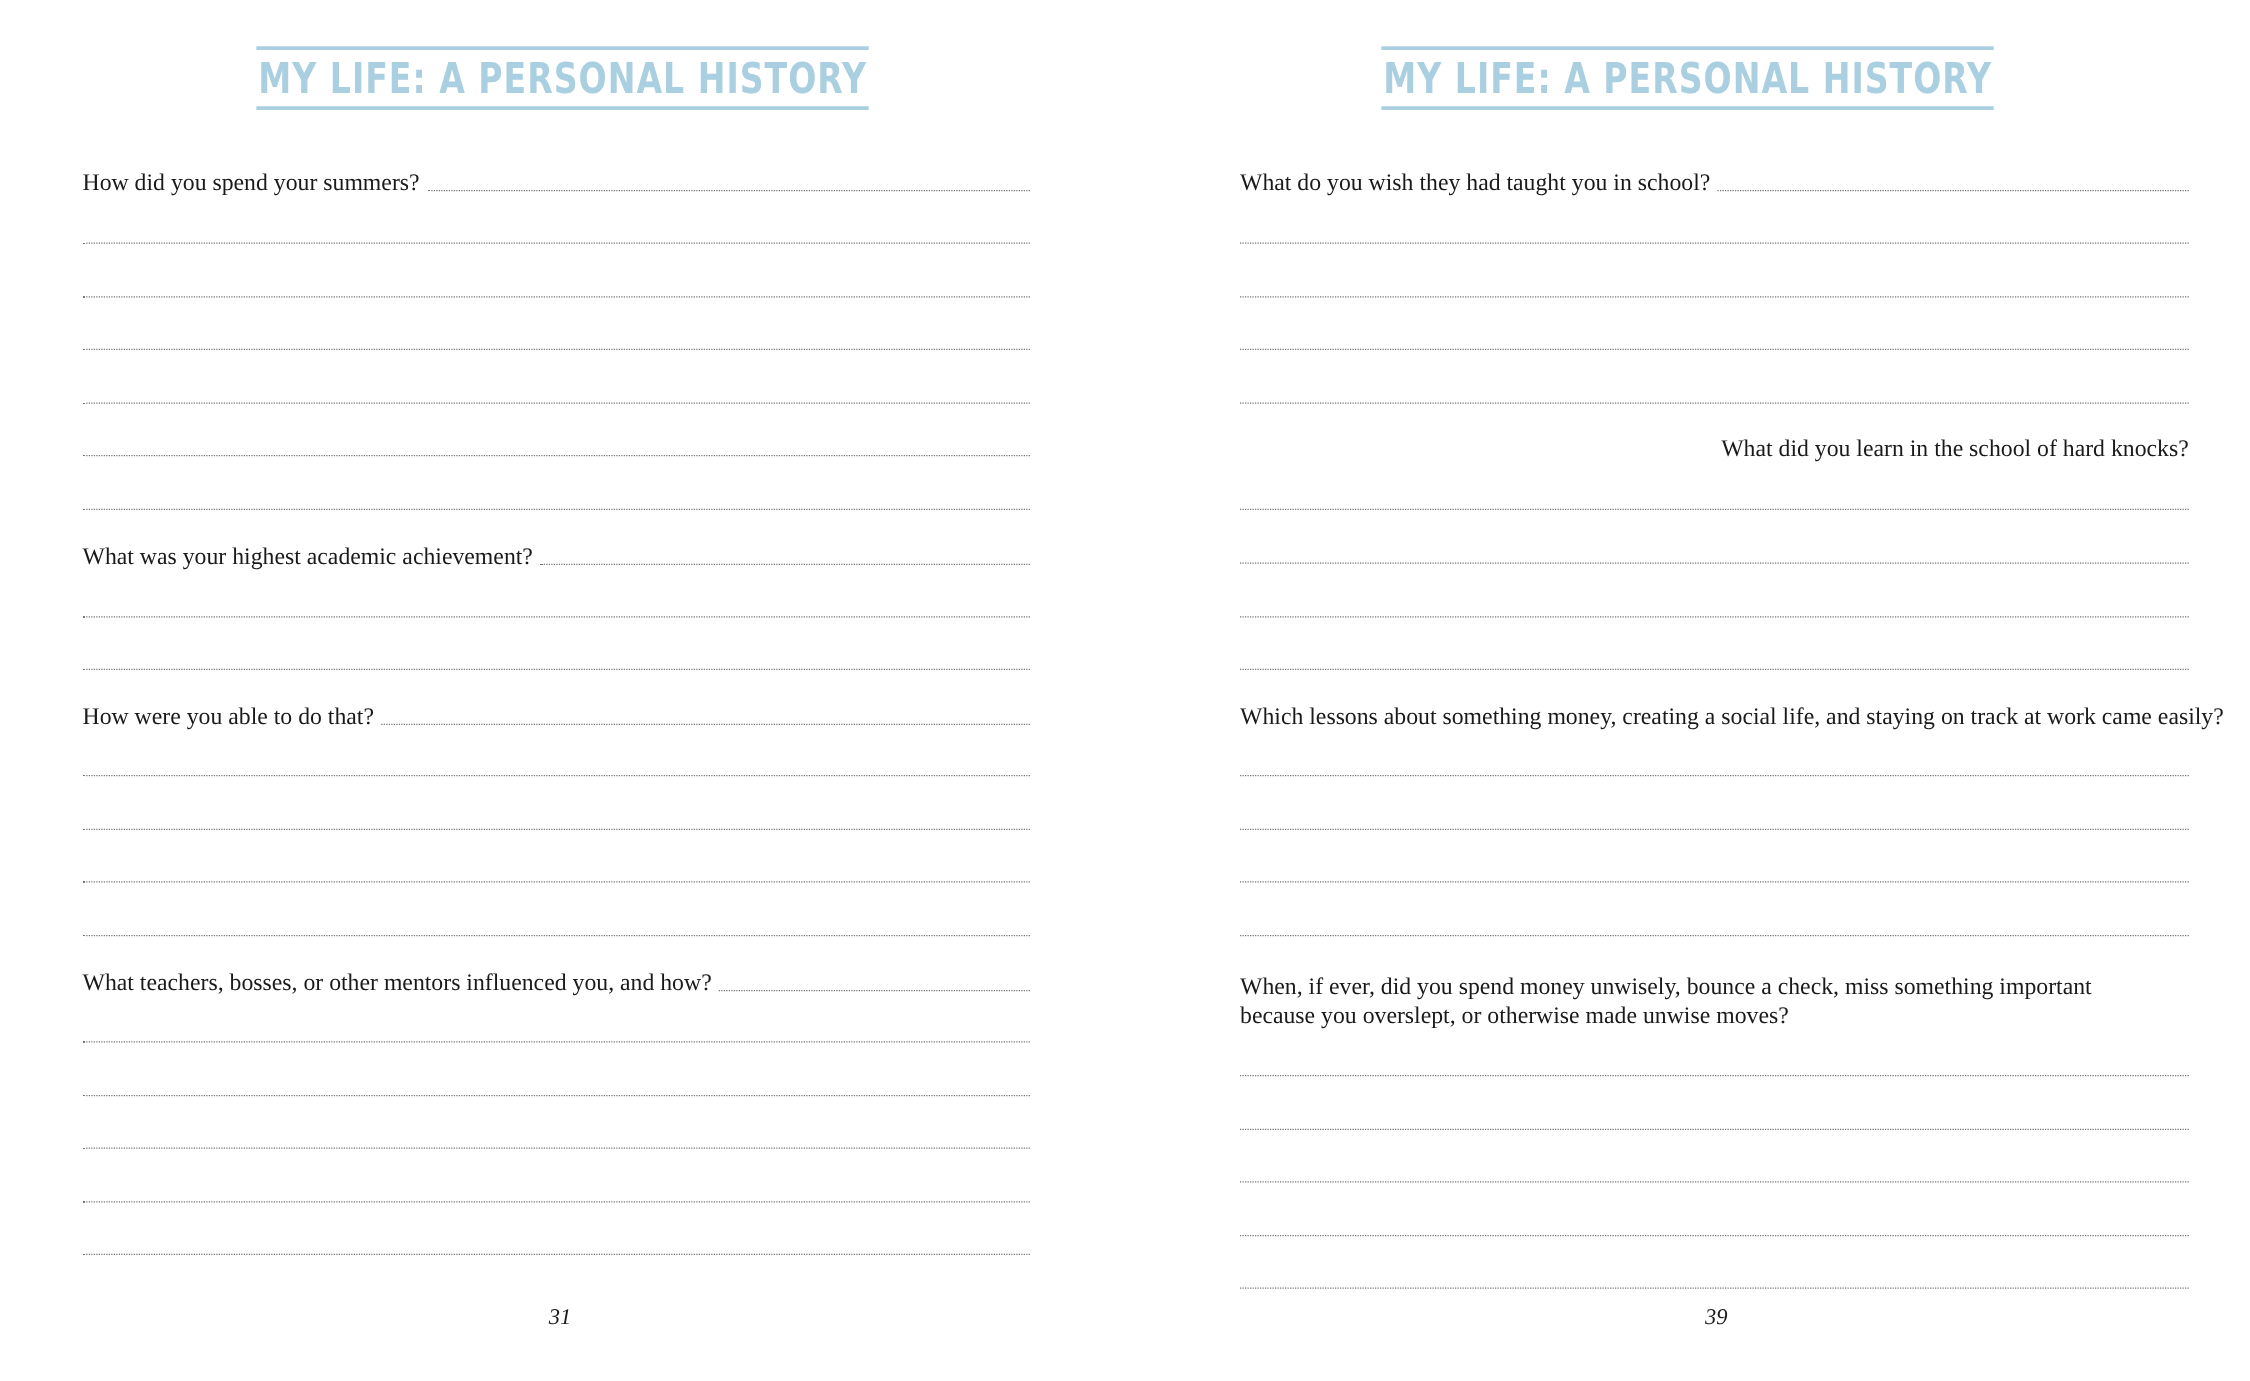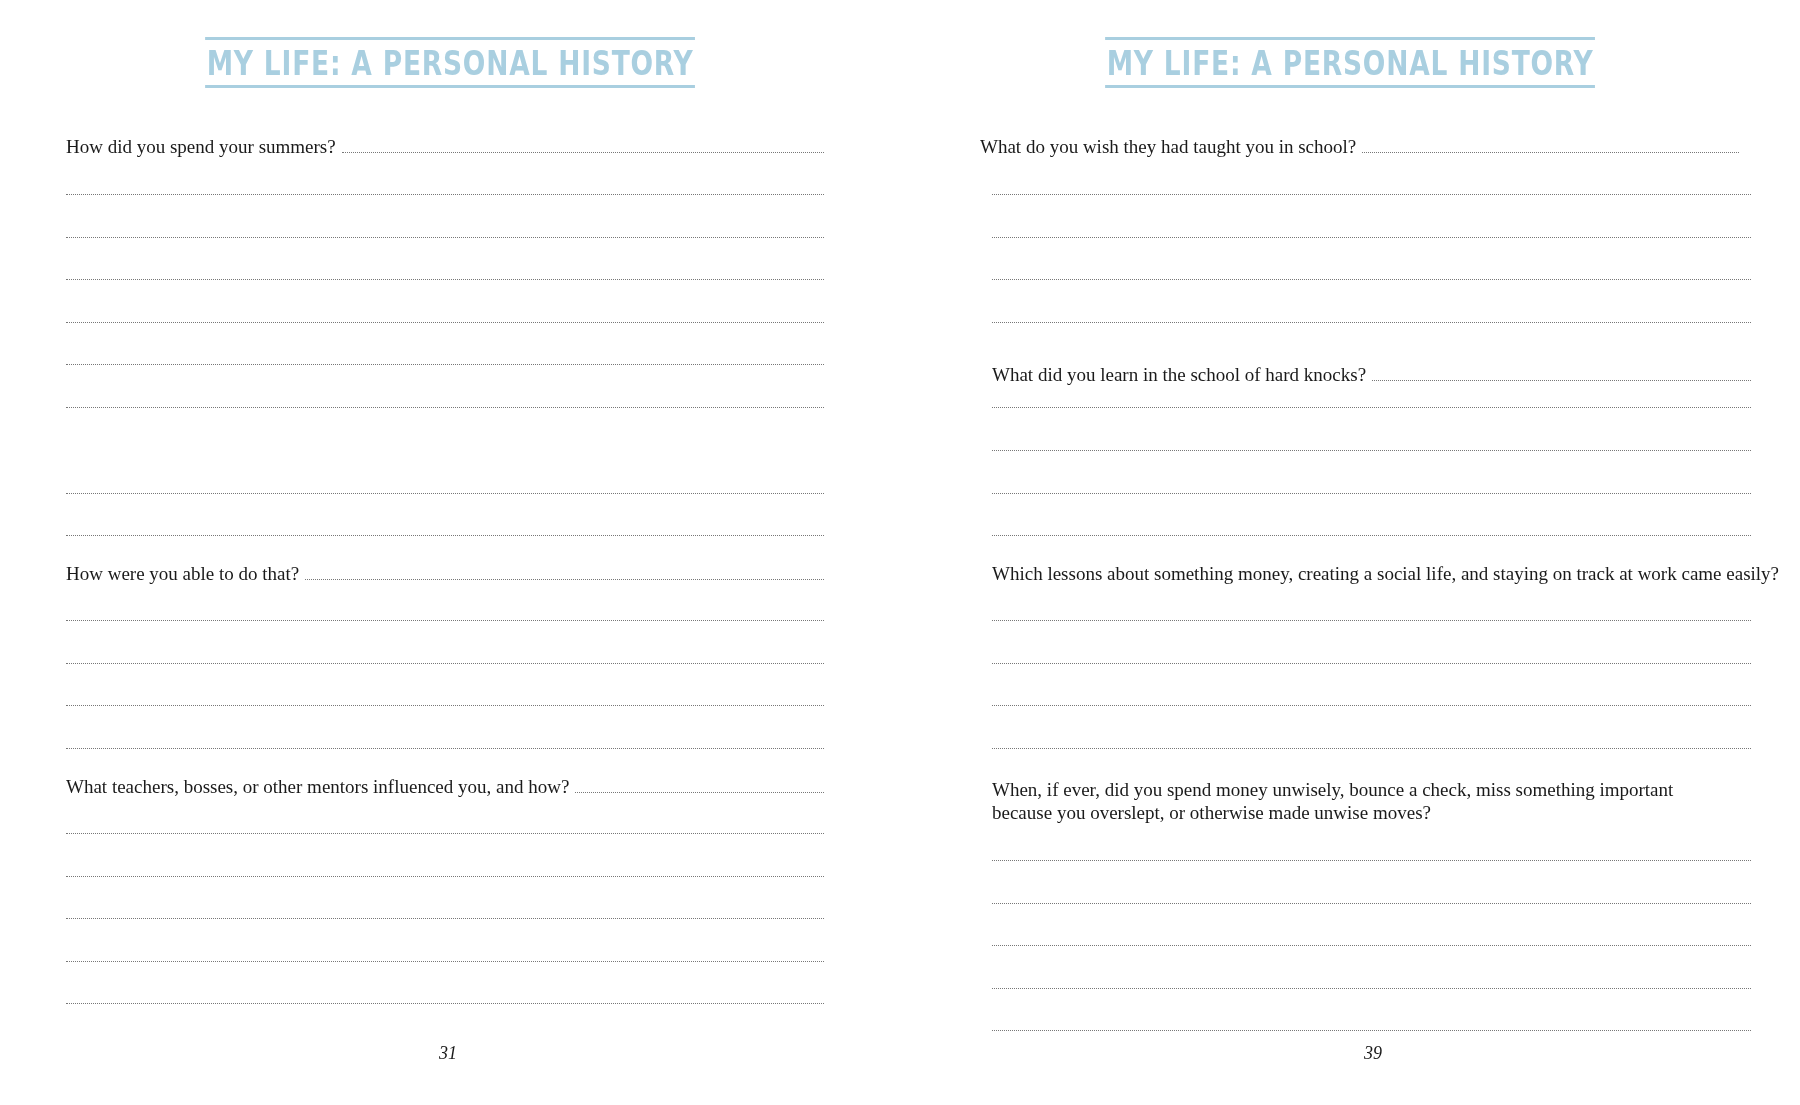--- a/index.html
+++ b/index.html
@@ -28,20 +28,24 @@
     <span class="qtext">How did you spend your summers?</span>
     <span class="lead"></span>
   </div>
   <div class="line" style="left:66px;width:758px;top:194px;"></div>
   <div class="line" style="left:66px;width:758px;top:237px;"></div>
   <div class="line" style="left:66px;width:758px;top:279px;"></div>
   <div class="line" style="left:66px;width:758px;top:322px;"></div>
   <div class="line" style="left:66px;width:758px;top:364px;"></div>
   <div class="line" style="left:66px;width:758px;top:407px;"></div>
 
+  <div class="q" style="left:66px;top:434px;width:758px;">
+    <span class="qtext">What was your highest academic achievement?</span>
+    <span class="lead"></span>
+  </div>
   <div class="line" style="left:66px;width:758px;top:493px;"></div>
   <div class="line" style="left:66px;width:758px;top:535px;"></div>
 
   <div class="q" style="left:66px;top:562px;width:758px;font-family:Liberation Serif, serif;">
     <span class="qtext">How were you able to do that?</span>
     <span class="lead"></span>
   </div>
   <div class="line" style="left:66px;width:758px;top:620px;"></div>
   <div class="line" style="left:66px;width:758px;top:663px;"></div>
   <div class="line" style="left:66px;width:758px;top:705px;"></div>
@@ -58,30 +62,30 @@
   <div class="line" style="left:66px;width:758px;top:1003px;"></div>
 
   <div class="pagenum" style="left:418px;">31</div>
 </div>
 
 <div class="page right">
   <div class="title-wrap">
     <span class="title">MY LIFE: A PERSONAL HISTORY</span>
   </div>
 
-  <div class="q" style="left:80px;top:135px;width:759px;">
+  <div class="q" style="left:92px;top:135px;width:759px;">
     <span class="qtext">What do you wish they had taught you in school?</span>
     <span class="lead"></span>
   </div>
   <div class="line" style="left:92px;width:759px;top:194px;"></div>
   <div class="line" style="left:92px;width:759px;top:237px;"></div>
   <div class="line" style="left:92px;width:759px;top:279px;"></div>
   <div class="line" style="left:92px;width:759px;top:322px;"></div>
 
-  <div class="q" style="left:92px;top:363px;width:759px;">
+  <div class="q" style="left:92px;top:348px;width:759px;flex-direction:column;">
     <span class="qtext">What did you learn in the school of hard knocks?</span>
     <span class="lead"></span>
   </div>
   <div class="line" style="left:92px;width:759px;top:407px;"></div>
   <div class="line" style="left:92px;width:759px;top:450px;"></div>
   <div class="line" style="left:92px;width:759px;top:493px;"></div>
   <div class="line" style="left:92px;width:759px;top:535px;"></div>
 
   <div class="q" style="left:92px;top:562px;width:765px;">
     <span class="qtext">Which lessons about something money, creating a social life, and staying on track at work came easily?</span>

